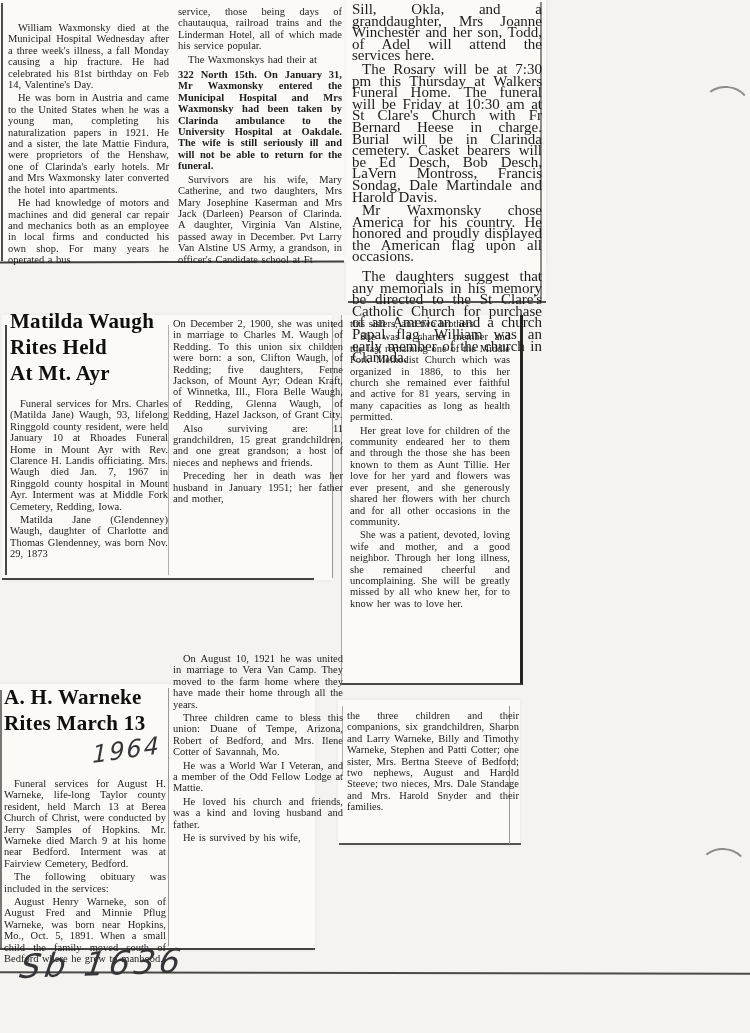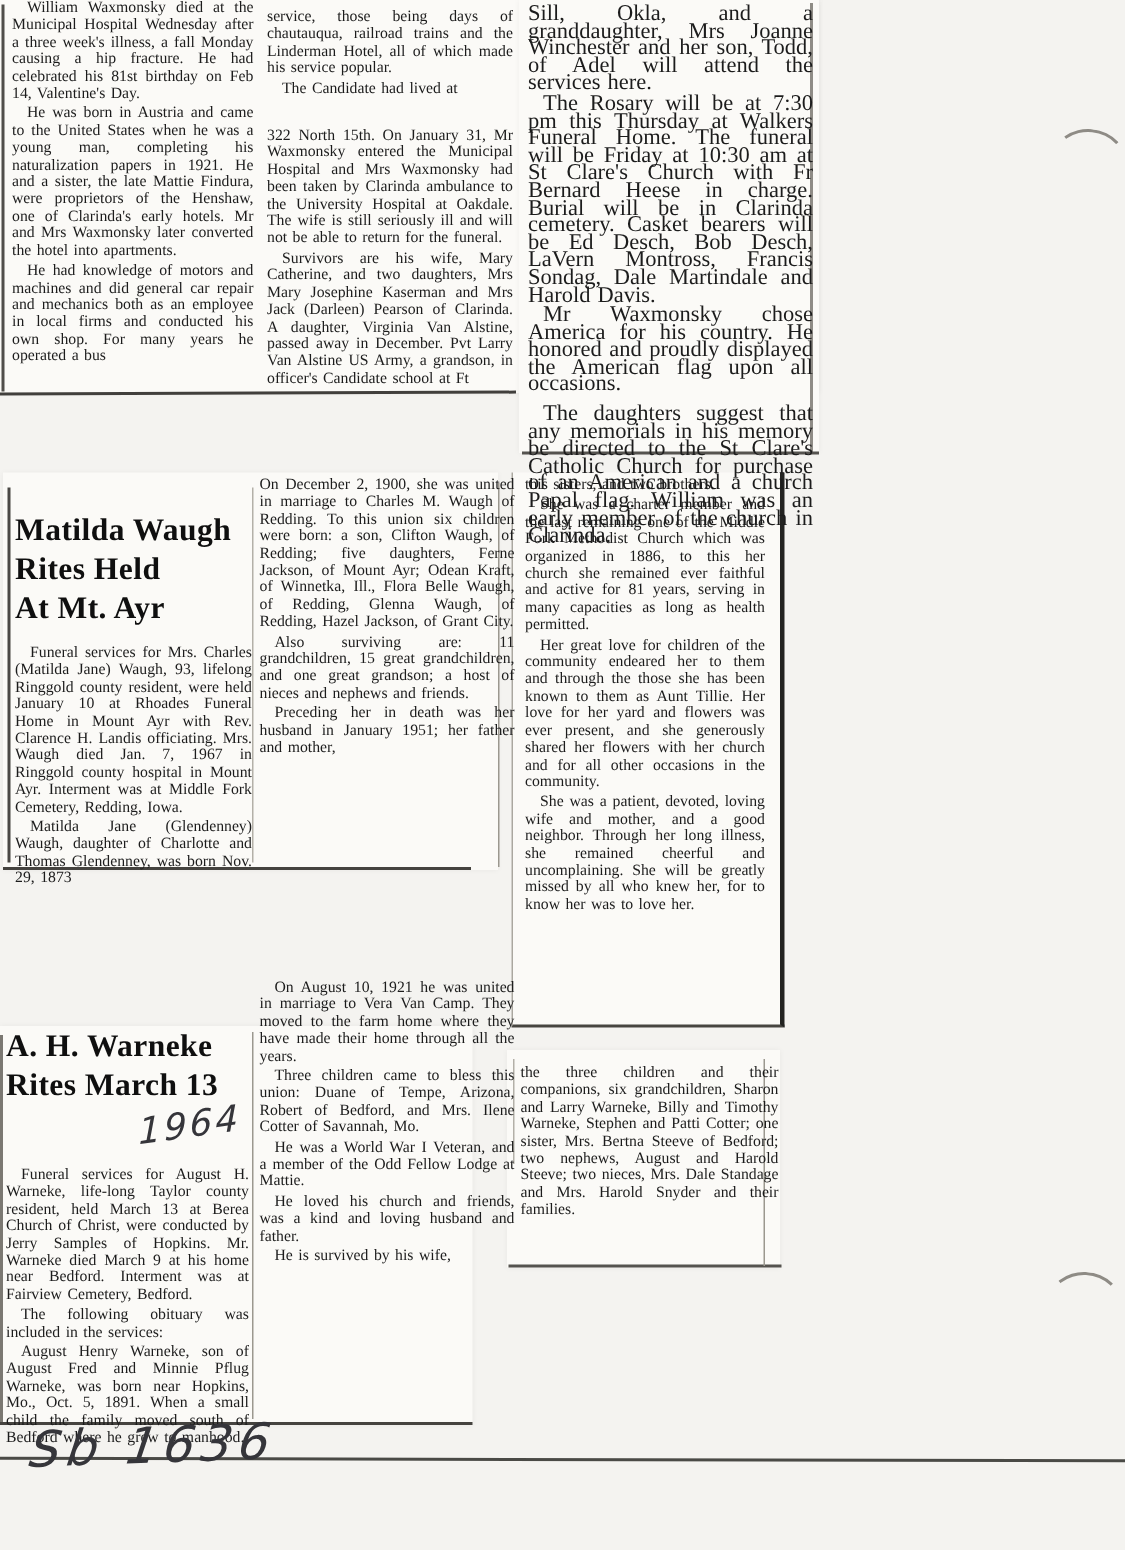--- a/index.html
+++ b/index.html
@@ -16,21 +16,21 @@
   .col{position:absolute;color:#1c1c1c;}
   .para{
     margin:0 0 2px 0;
     font-size:10.5px;line-height:11.4px;
     text-align:justify;text-indent:10px;
     word-spacing:1px;
   }
   .wax-c3 .para{font-size:15px;line-height:11.6px;}
   
   .cont p:nth-of-type(1){text-indent:0;}
-  .wax-c2 p:nth-of-type(3){text-indent:0;margin-top:20px;}
+  .wax-c2 p:nth-of-type(3){text-indent:0;margin-top:4px;font-weight:bold;}
   .wax-c3 p:nth-of-type(4){margin-top:8px;}
   
   .headline{
     margin:0 0 12px 0;font-weight:700;color:#0f0f0f;
     font-size:21px;line-height:26px;letter-spacing:.3px;
     font-family:"Liberation Serif", serif;
   }
   .hl-line{display:block;}
   .warneke-c1 .headline{margin-bottom:42px;}
   
@@ -78,42 +78,42 @@
   <div class="edge" style="left:168px;top:688px;width:1px;height:258px;background:#9b988f;"></div>
   <div class="edge" style="left:0;top:948px;width:315px;height:2px;background:#45433f;"></div>
   <div class="edge" style="left:339px;top:843px;width:182px;height:2px;background:#55534f;"></div>
   <div class="edge" style="left:509px;top:706px;width:1px;height:138px;background:#9b988f;"></div>
   <div class="edge" style="left:342px;top:706px;width:1px;height:70px;background:#b3b0a8;"></div>
   <div class="edge" style="left:0;top:972px;width:750px;height:2px;background:#4a4a46;transform:rotate(.12deg);"></div>
 
   <div class="arc" style="left:701px;top:86px;transform:rotate(6deg);"></div>
   <div class="arc" style="left:698px;top:848px;transform:rotate(3deg);"></div>
 
-  <div class="col wax-c1" style="left:8px;top:0;width:161px;">
+  <div class="col wax-c1" style="left:8px;top:22px;width:161px;">
 
   <p class="para">William Waxmonsky died at the Municipal Hospital Wednesday after a three week's illness, a fall Monday causing a hip fracture. He had celebrated his 81st birthday on Feb 14, Valentine's Day.</p>
       <p class="para">He was born in Austria and came to the United States when he was a young man, completing his naturalization papers in 1921. He and a sister, the late Mattie Findura, were proprietors of the Henshaw, one of Clarinda's early hotels. Mr and Mrs Waxmonsky later converted the hotel into apartments.</p>
       <p class="para">He had knowledge of motors and machines and did general car repair and mechanics both as an employee in local firms and conducted his own shop. For many years he operated a bus</p>
     </div>
   <div class="col wax-c2 cont" style="left:178px;top:6px;width:164px;">
 
   <p class="para">service, those being days of chautauqua, railroad trains and the Linderman Hotel, all of which made his service popular.</p>
-      <p class="para">The Candidate had lived at</p>
+      <p class="para">The Waxmonskys had their at</p>
       <p class="para">322 North 15th. On January 31, Mr Waxmonsky entered the Municipal Hospital and Mrs Waxmonsky had been taken by Clarinda ambulance to the University Hospital at Oakdale. The wife is still seriously ill and will not be able to return for the funeral.</p>
       <p class="para">Survivors are his wife, Mary Catherine, and two daughters, Mrs Mary Josephine Kaserman and Mrs Jack (Darleen) Pearson of Clarinda. A daughter, Virginia Van Alstine, passed away in December. Pvt Larry Van Alstine US Army, a grandson, in officer's Candidate school at Ft</p>
     </div>
   <div class="col wax-c3 cont" style="left:352px;top:4px;width:190px;">
 
   <p class="para">Sill, Okla, and a granddaughter, Mrs Joanne Winchester and her son, Todd, of Adel will attend the services here.</p>
       <p class="para">The Rosary will be at 7:30 pm this Thursday at Walkers Funeral Home. The funeral will be Friday at 10:30 am at St Clare's Church with Fr Bernard Heese in charge. Burial will be in Clarinda cemetery. Casket bearers will be Ed Desch, Bob Desch, LaVern Montross, Francis Sondag, Dale Martindale and Harold Davis.</p>
       <p class="para">Mr Waxmonsky chose America for his country. He honored and proudly displayed the American flag upon all occasions.</p>
       <p class="para">The daughters suggest that any memorials in his memory be directed to the St Clare's Catholic Church for purchase of an American and a church Papal flag. William was an early member of the church in Clarinda.</p>
     </div>
 
-  <div class="col waugh-c1" style="left:10px;top:340px;width:158px;">
+  <div class="col waugh-c1" style="left:10px;top:308px;width:158px;">
     <h2 class="headline">
 
     <span class="hl-line">Matilda Waugh</span>
         <span class="hl-line">Rites Held</span>
         <span class="hl-line">At Mt. Ayr</span>
       </h2>
     <div>
 
     <p class="para">Funeral services for Mrs. Charles (Matilda Jane) Waugh, 93, lifelong Ringgold county resident, were held January 10 at Rhoades Funeral Home in Mount Ayr with Rev. Clarence H. Landis officiating. Mrs. Waugh died Jan. 7, 1967 in Ringgold county hospital in Mount Ayr. Interment was at Middle Fork Cemetery, Redding, Iowa.</p>
         <p class="para">Matilda Jane (Glendenney) Waugh, daughter of Charlotte and Thomas Glendenney, was born Nov. 29, 1873</p>

